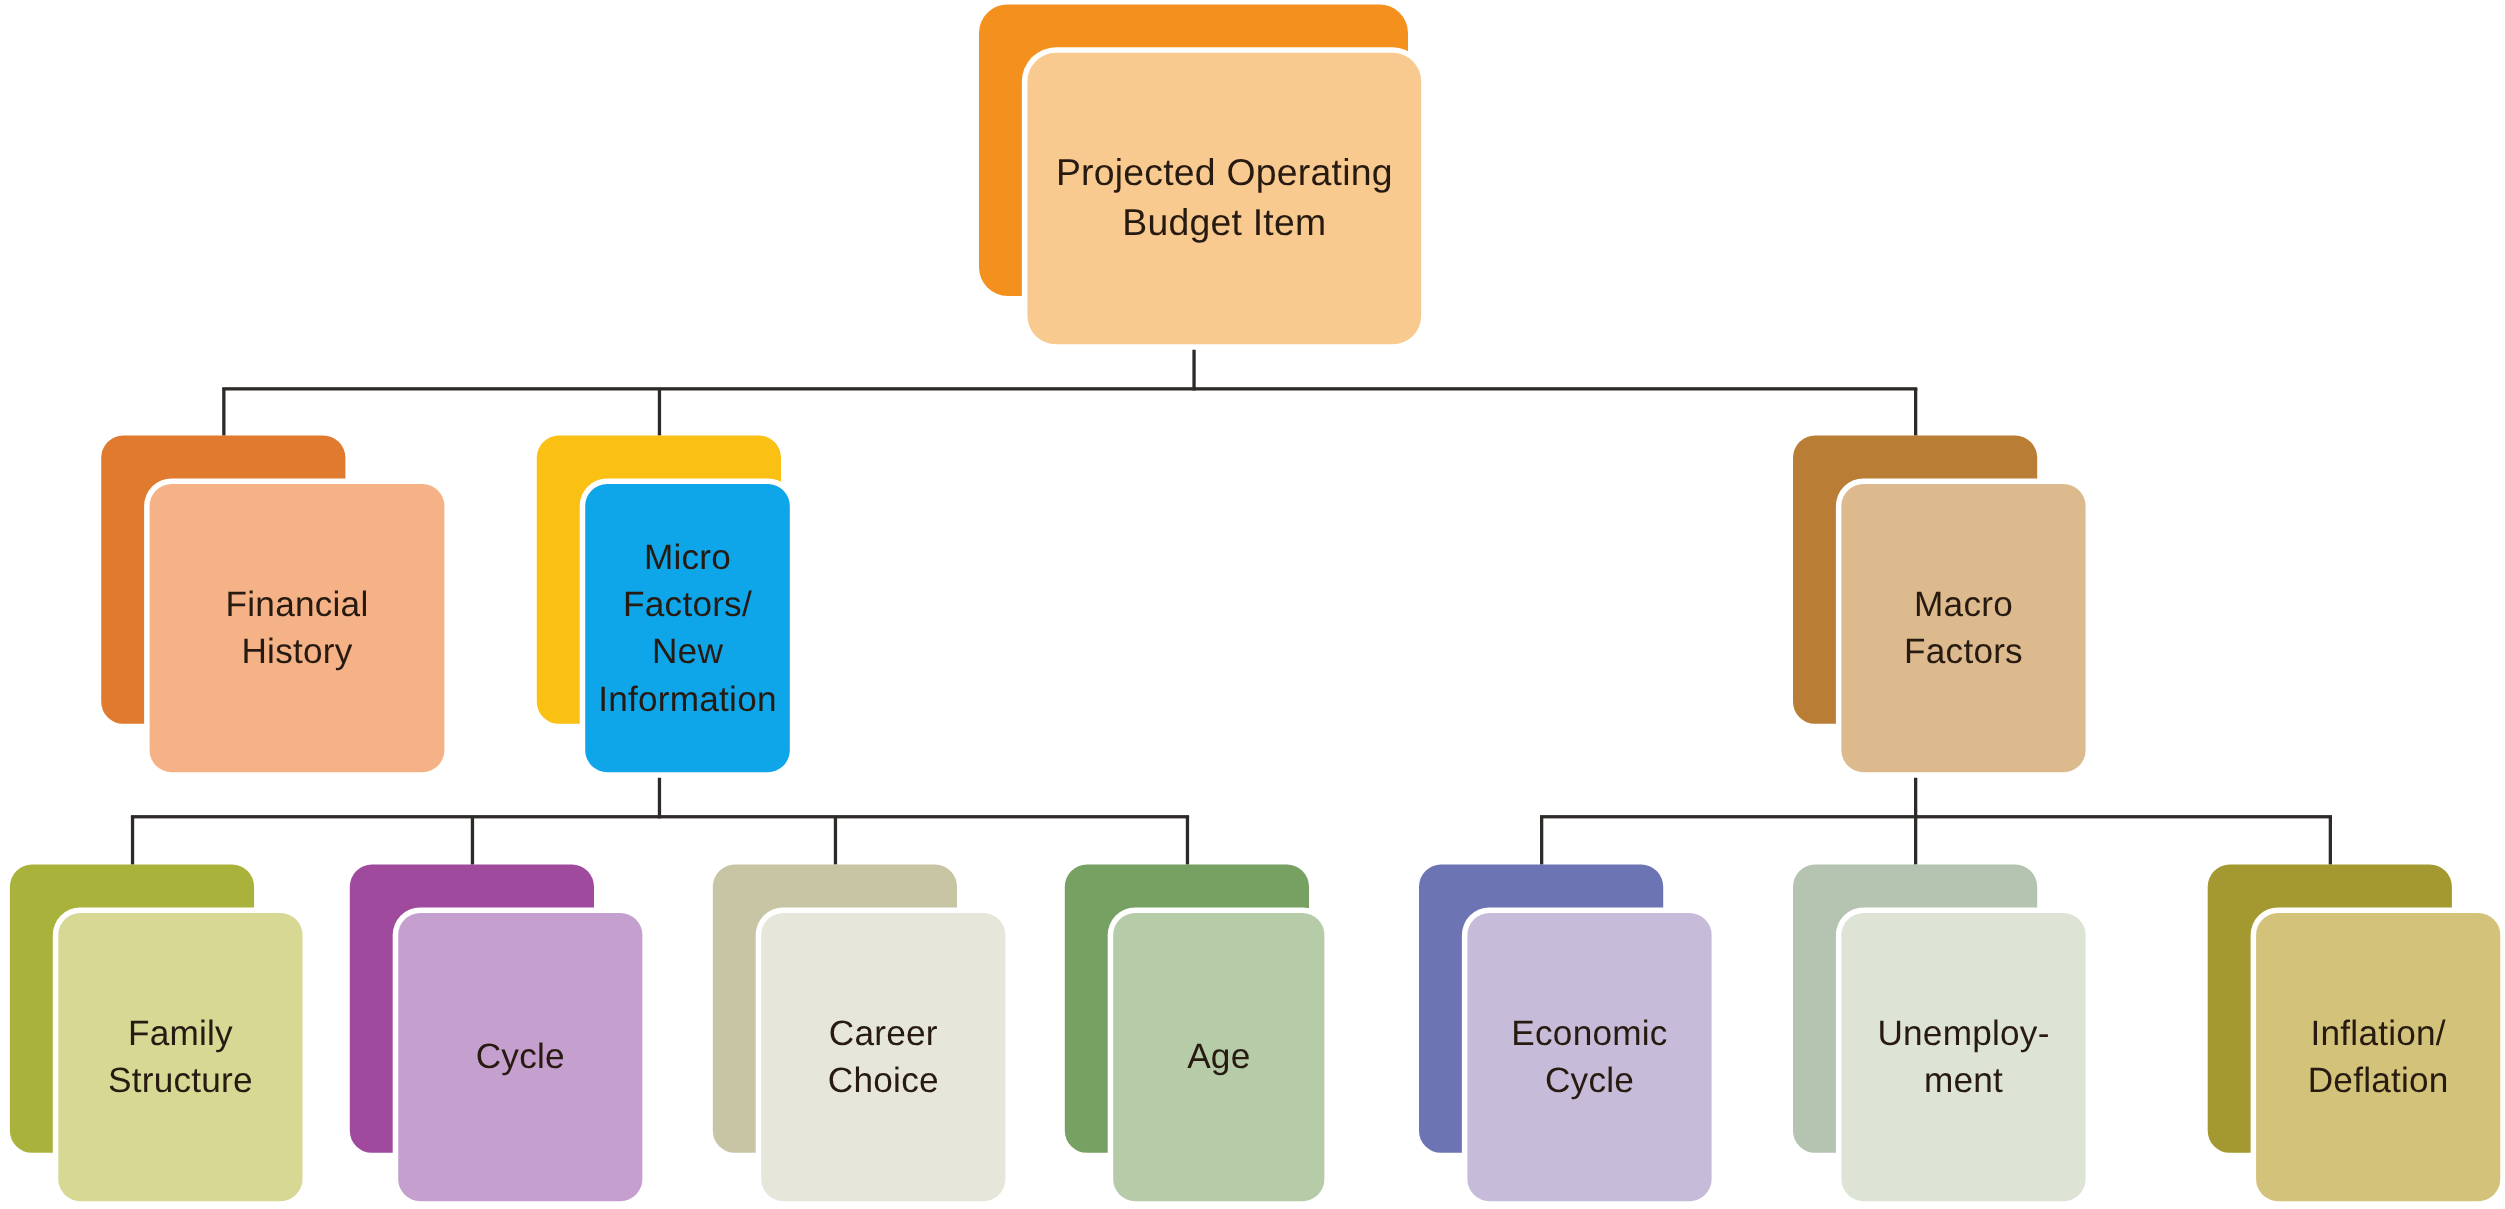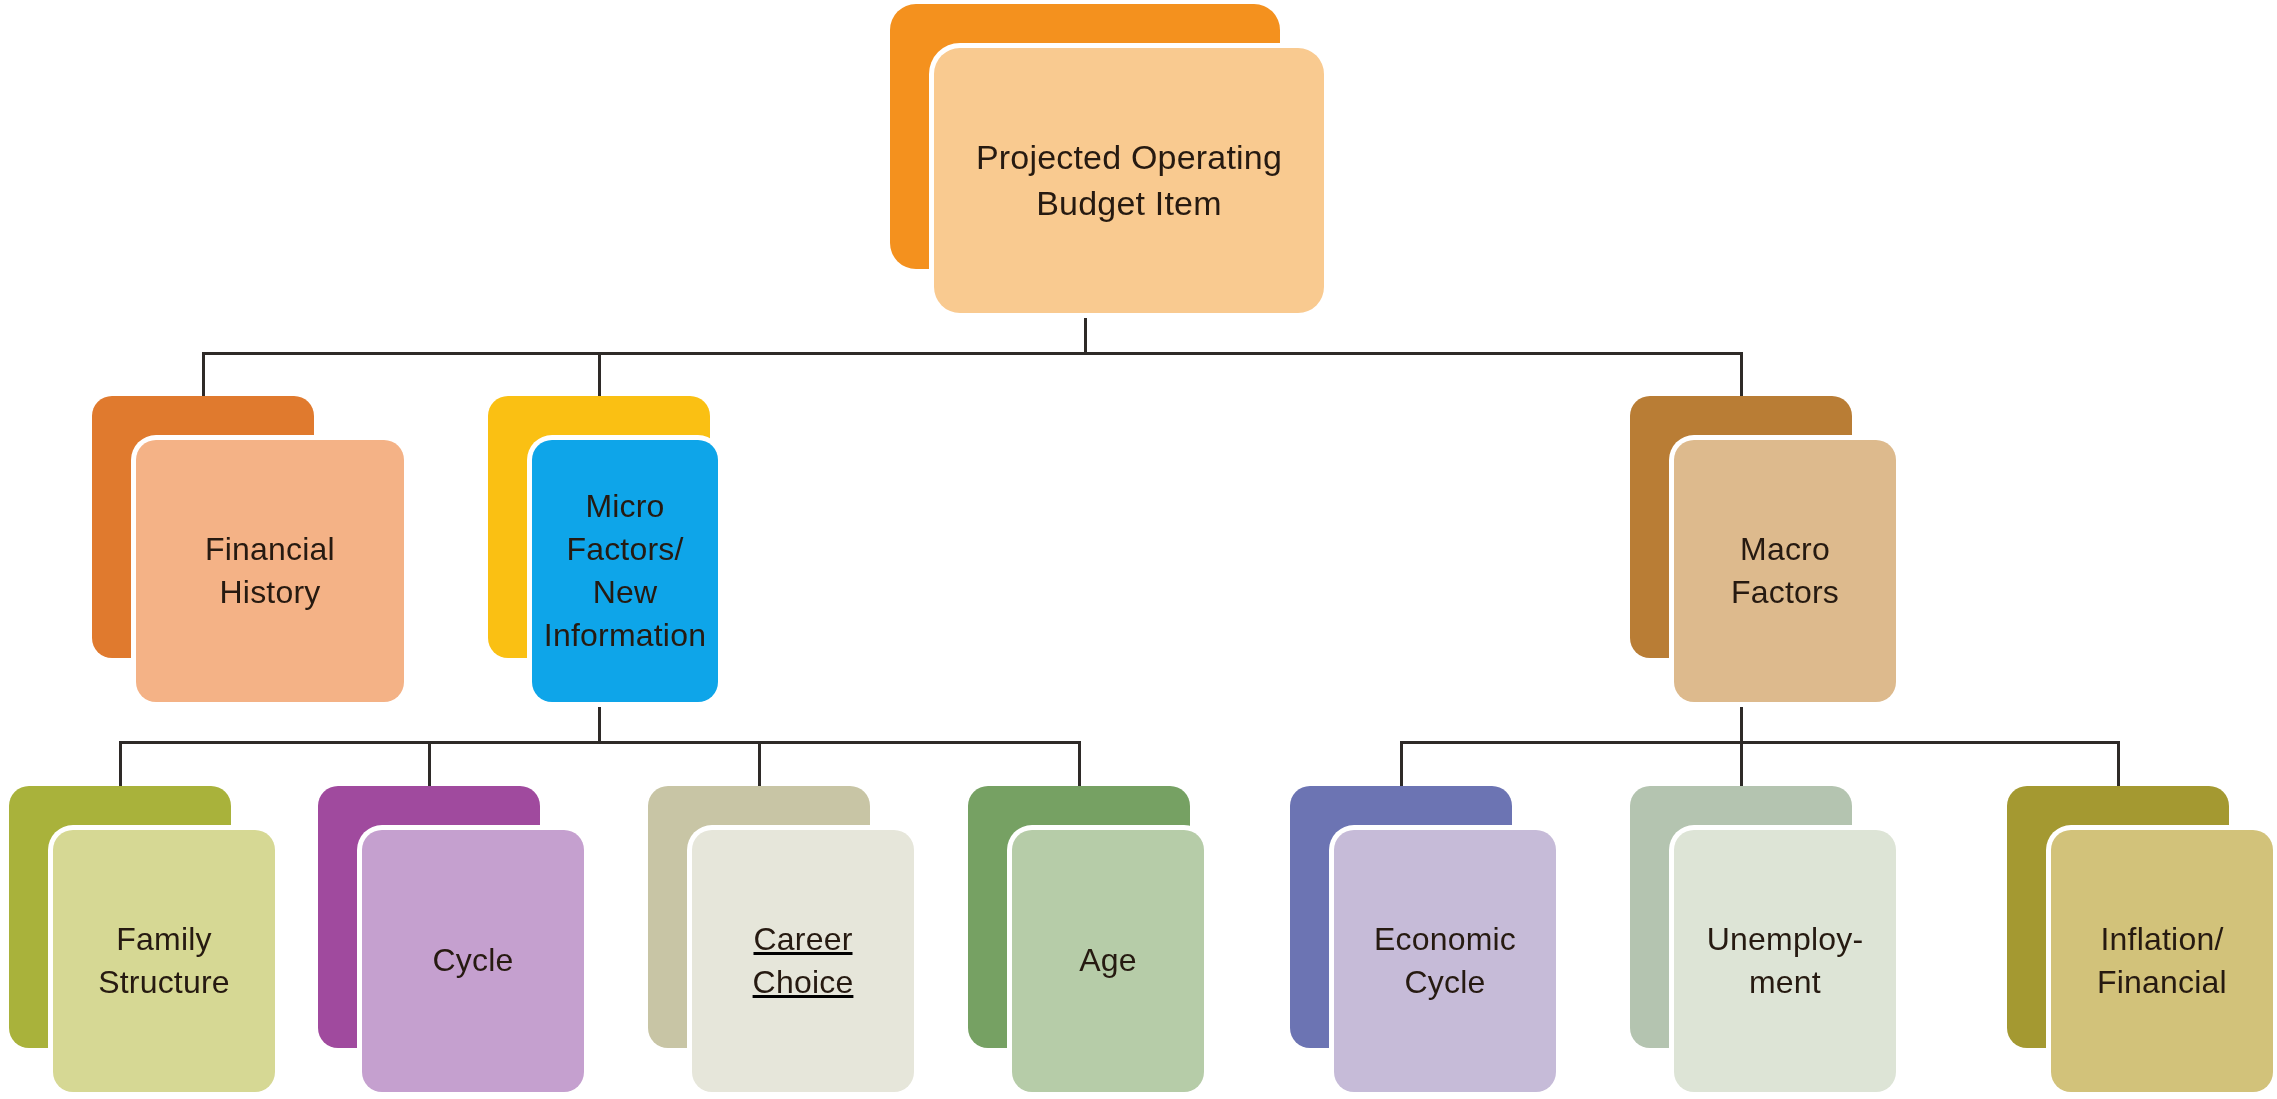--- a/index.html
+++ b/index.html
@@ -47,21 +47,21 @@
     <div class="connector" style="left: 427.5px; top: 742px; width: 3px; height: 44px; background: rgb(46, 42, 40);"></div>
     <div class="connector" style="left: 757.5px; top: 742px; width: 3px; height: 44px; background: rgb(46, 42, 40);"></div>
     <div class="connector" style="left: 1077.5px; top: 742px; width: 3px; height: 44px; background: rgb(46, 42, 40);"></div>
     <div class="connector" style="left: 1739.5px; top: 702px; width: 3px; height: 41.5px; background: rgb(46, 42, 40);"></div>
     <div class="connector" style="left: 1399.5px; top: 740.5px; width: 720px; height: 3px; background: rgb(46, 42, 40);"></div>
     <div class="connector" style="left: 1399.5px; top: 742px; width: 3px; height: 44px; background: rgb(46, 42, 40);"></div>
     <div class="connector" style="left: 1739.5px; top: 742px; width: 3px; height: 44px; background: rgb(46, 42, 40);"></div>
     <div class="connector" style="left: 2116.5px; top: 742px; width: 3px; height: 44px; background: rgb(46, 42, 40);"></div>
     <div class="node">
       <div class="card back" style="left: 890px; top: 4px; width: 390px; height: 265px; border-radius: 26px; background: rgb(244, 145, 30);"></div>
-      <div class="card front" style="left: 934px; top: 48px; width: 390px; height: 265px; border-radius: 26px; background: rgb(249, 202, 144); box-shadow: rgb(255, 255, 255) 0px 0px 0px 5px;">
+      <div class="card front" style="left: 934px; top: 48px; width: 358px; height: 265px; border-radius: 26px; background: rgb(249, 202, 144); box-shadow: rgb(255, 255, 255) 0px 0px 0px 5px;">
         <div class="label" style="font-size: 34px; color: rgb(38, 26, 17);">Projected Operating
 Budget Item</div>
       </div>
     </div>
     <div class="node">
       <div class="card back" style="left: 92px; top: 396px; width: 222px; height: 262px; border-radius: 20px; background: rgb(224, 122, 46);"></div>
       <div class="card front" style="left: 136px; top: 440px; width: 268px; height: 262px; border-radius: 20px; background: rgb(244, 178, 134); box-shadow: rgb(255, 255, 255) 0px 0px 0px 5px;">
         <div class="label" style="font-size: 32px; color: rgb(38, 26, 17);">Financial
 History</div>
       </div>
@@ -90,21 +90,21 @@
       </div>
     </div>
     <div class="node">
       <div class="card back" style="left: 318px; top: 786px; width: 222px; height: 262px; border-radius: 20px; background: rgb(160, 74, 158);"></div>
       <div class="card front" style="left: 362px; top: 830px; width: 222px; height: 262px; border-radius: 20px; background: rgb(197, 160, 207); box-shadow: rgb(255, 255, 255) 0px 0px 0px 5px;">
         <div class="label" style="font-size: 32px; color: rgb(38, 26, 17);">Cycle</div>
       </div>
     </div>
     <div class="node">
       <div class="card back" style="left: 648px; top: 786px; width: 222px; height: 262px; border-radius: 20px; background: rgb(200, 197, 165);"></div>
-      <div class="card front" style="left: 692px; top: 830px; width: 222px; height: 262px; border-radius: 20px; background: rgb(230, 230, 218); box-shadow: rgb(255, 255, 255) 0px 0px 0px 5px; text-decoration: underline;">
+      <div class="card front" style="left: 692px; top: 830px; width: 222px; height: 262px; border-radius: 20px; background: rgb(230, 230, 218); box-shadow: rgb(255, 255, 255) 0px 0px 0px 5px;">
         <div class="label" style="font-size: 32px; color: rgb(38, 26, 17);">Career
 Choice</div>
       </div>
     </div>
     <div class="node">
       <div class="card back" style="left: 968px; top: 786px; width: 222px; height: 262px; border-radius: 20px; background: rgb(118, 161, 99);"></div>
       <div class="card front" style="left: 1012px; top: 830px; width: 192px; height: 262px; border-radius: 20px; background: rgb(182, 204, 168); box-shadow: rgb(255, 255, 255) 0px 0px 0px 5px;">
         <div class="label" style="font-size: 32px; color: rgb(38, 26, 17);">Age</div>
       </div>
     </div>
@@ -119,16 +119,16 @@
       <div class="card back" style="left: 1630px; top: 786px; width: 222px; height: 262px; border-radius: 20px; background: rgb(180, 196, 176);"></div>
       <div class="card front" style="left: 1674px; top: 830px; width: 222px; height: 262px; border-radius: 20px; background: rgb(221, 228, 214); box-shadow: rgb(255, 255, 255) 0px 0px 0px 5px;">
         <div class="label" style="font-size: 32px; color: rgb(38, 26, 17);">Unemploy-
 ment</div>
       </div>
     </div>
     <div class="node">
       <div class="card back" style="left: 2007px; top: 786px; width: 222px; height: 262px; border-radius: 20px; background: rgb(164, 153, 49);"></div>
       <div class="card front" style="left: 2051px; top: 830px; width: 222px; height: 262px; border-radius: 20px; background: rgb(210, 194, 122); box-shadow: rgb(255, 255, 255) 0px 0px 0px 5px;">
         <div class="label" style="font-size: 32px; color: rgb(38, 26, 17);">Inflation/
-Financial</div>
+Deflation</div>
       </div>
     </div>
   </div>
 
 </body></html>

